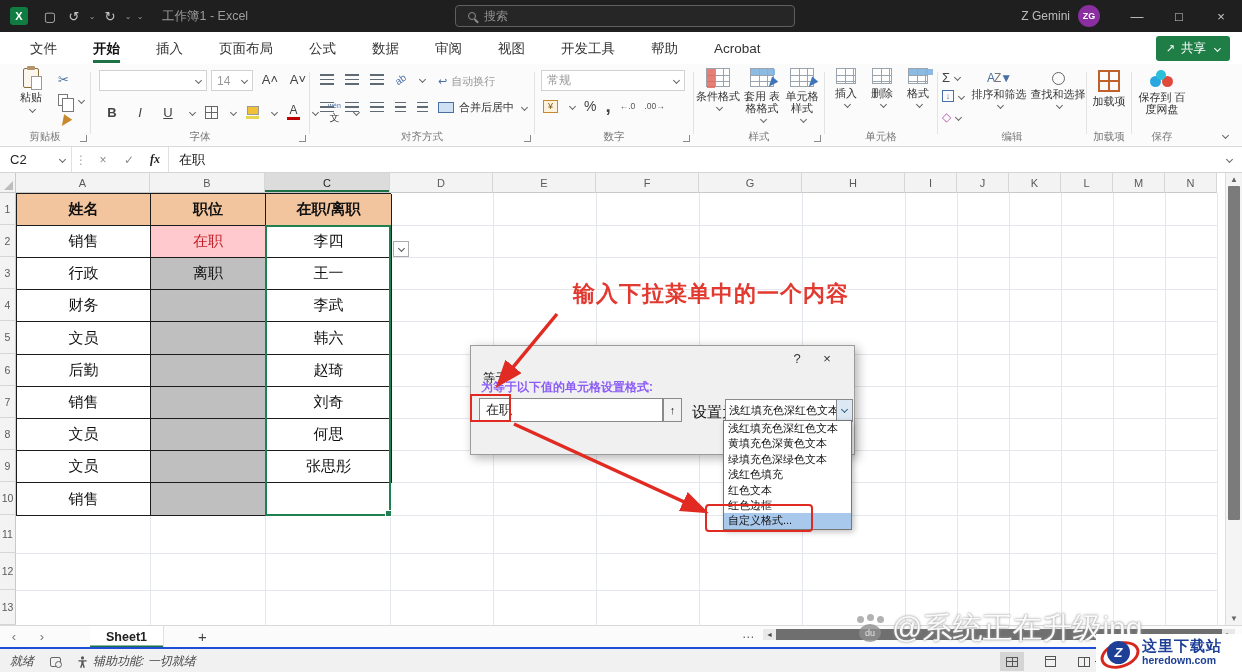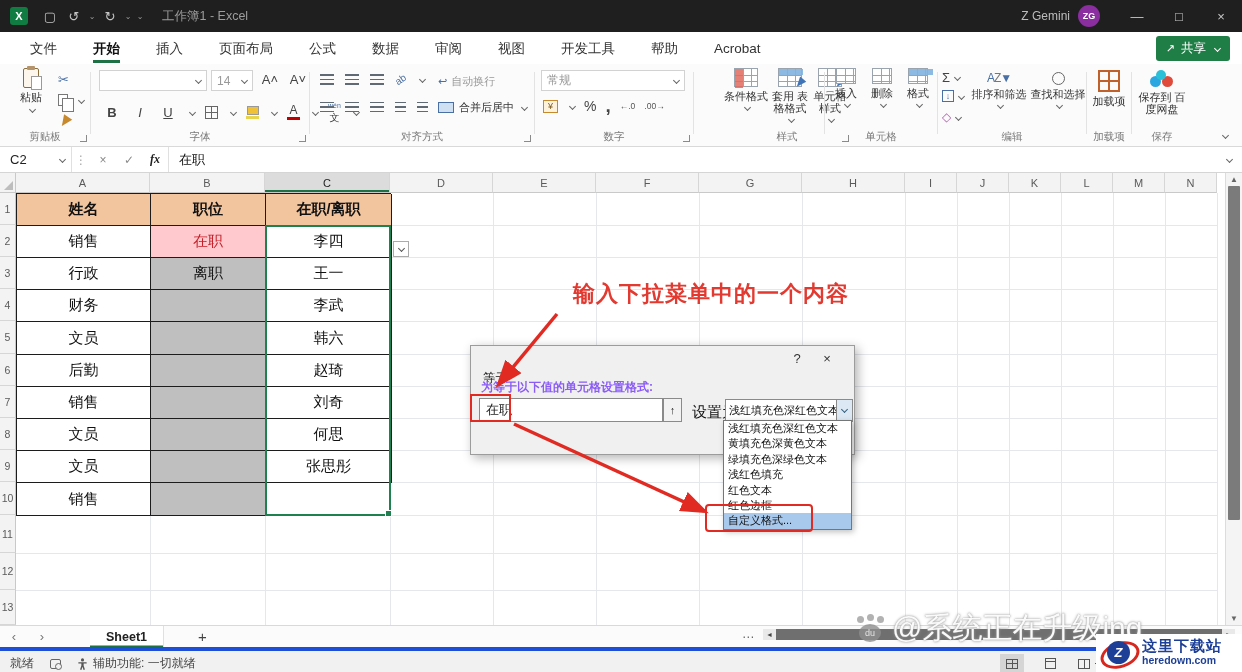--- a/index.html
+++ b/index.html
@@ -140,21 +140,21 @@
   
   .tabbar{position:absolute;left:0;top:625px;width:100%;height:22px;background:#fbfbfb;
           border-top:1px solid #d9d9d9;display:flex;align-items:center;font-size:13px;color:#555;}
   .tab-nav{width:28px;text-align:center;font-size:13px;color:#777;}
   .sheettab{height:22px;margin-left:34px;padding:0 16px;background:#fff;display:flex;align-items:center;
             font-size:12.5px;font-weight:600;color:#222;box-shadow:inset 0 -2.5px 0 #1e7145;
             border-right:1px solid #e0e0e0;}
   .addsheet{margin-left:34px;font-size:15px;color:#444;}
   .tab-dots{position:absolute;left:742px;font-size:12px;color:#666;}
   .statusbar{position:absolute;left:0;top:647px;width:100%;height:25px;background:#f1f1f1;
-             border-top:4px solid #1d4ed8;font-size:12px;color:#454545;}
+             border-top:2px solid #1d4ed8;font-size:12px;color:#454545;font-style:italic;}
   .sb-left{position:absolute;left:10px;top:0;height:25px;display:flex;align-items:center;gap:16px;}
   .ico-macro{width:11px;height:10px;border:1.2px solid #666;border-radius:2px;position:relative;}
   .ico-macro::after{content:"";position:absolute;right:-2px;bottom:-2px;width:5px;height:5px;
         border-radius:50%;background:#f1f1f1;border:1.2px solid #666;}
   .a11y{display:flex;align-items:center;gap:5px;}
   .sb-count{position:absolute;left:937px;top:22px;}
   .viewbtn{position:absolute;top:3px;width:24px;height:19px;display:flex;align-items:center;justify-content:center;}
   .viewbtn.active{background:#d5d5d5;}
   .vb-grid{width:12px;height:10px;border:1px solid #555;
      background:linear-gradient(#555,#555) center/100% 1px no-repeat,linear-gradient(#555,#555) center/1px 100% no-repeat;}
@@ -220,20 +220,24 @@
 
   <div class="titlebar">
     <div class="xlicon">X</div>
     <div class="tb-ico">▢</div>
     <div class="tb-ico">↺</div>
     <div class="tb-chev">⌄</div>
     <div class="tb-ico">↻</div>
     <div class="tb-chev">⌄</div>
     <div class="tb-chev">⌄</div>
     <div class="tb-title">工作簿1 - Excel</div>
+    <div class="tb-search">
+      <span class="mag"></span>
+      <span>搜索</span>
+    </div>
     <div class="tb-right">
       <span class="tb-user">Z Gemini</span>
       <span class="avatar">ZG</span>
       <span class="wbtn">—</span>
       <span class="wbtn">□</span>
       <span class="wbtn">×</span>
     </div>
   </div>
 
   <div class="menubar">
@@ -361,21 +365,21 @@
         <span style="font-size:14px;color:#444">%</span>
         <span style="font-size:19px;font-weight:bold;color:#444;line-height:10px">,</span>
         <span style="font-size:8.5px;color:#555">←.0</span>
         <span style="font-size:8.5px;color:#555">.00→</span>
       </div>
       <div class="glabel">数字</div>
       <div class="launcher"></div>
     </div>
     <div class="gdiv" style="left:693px"></div>
 
-    <div class="rgroup" style="left:722px;width:130px">
+    <div class="rgroup" style="left:694px;width:130px">
       <div class="bigbtn" style="left:2px;width:44px">
         <span class="grid-ico gi-red"></span>
         <span class="mini2">条件格式</span>
           <i class="chev"></i>
       </div>
       <div class="bigbtn" style="left:46px;width:44px">
         <span class="grid-ico gi-blue gi-brush"></span>
         <span class="mini2">套用 表格格式</span>
           <i class="chev"></i>
       </div>

